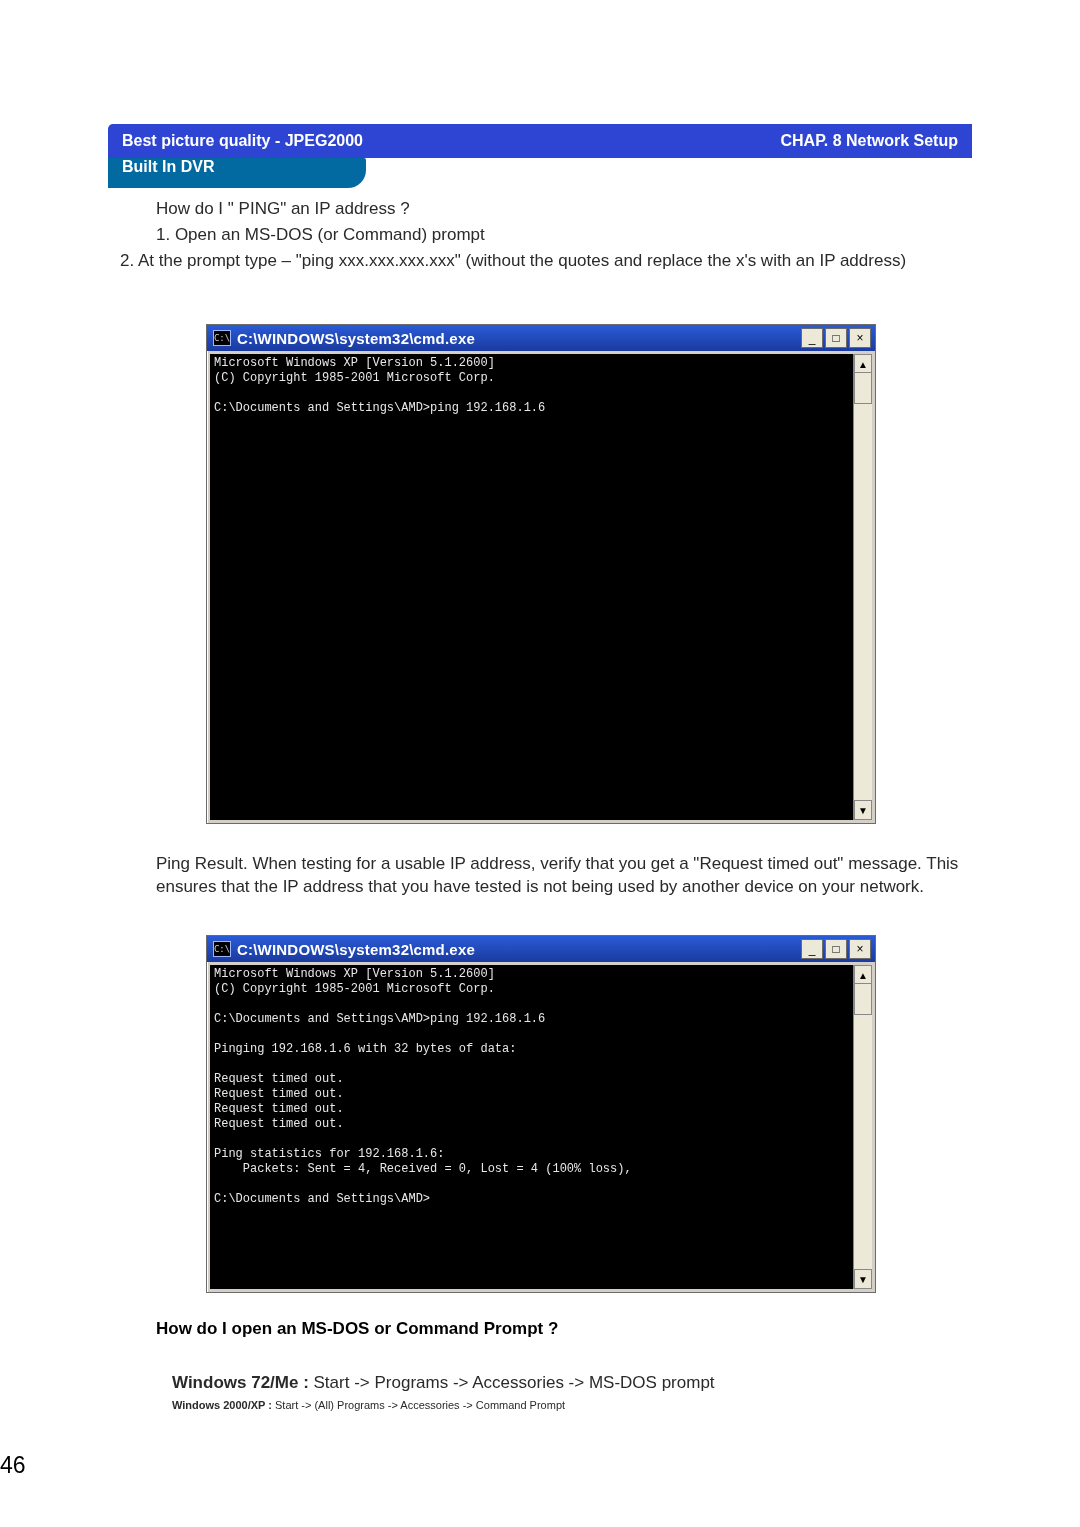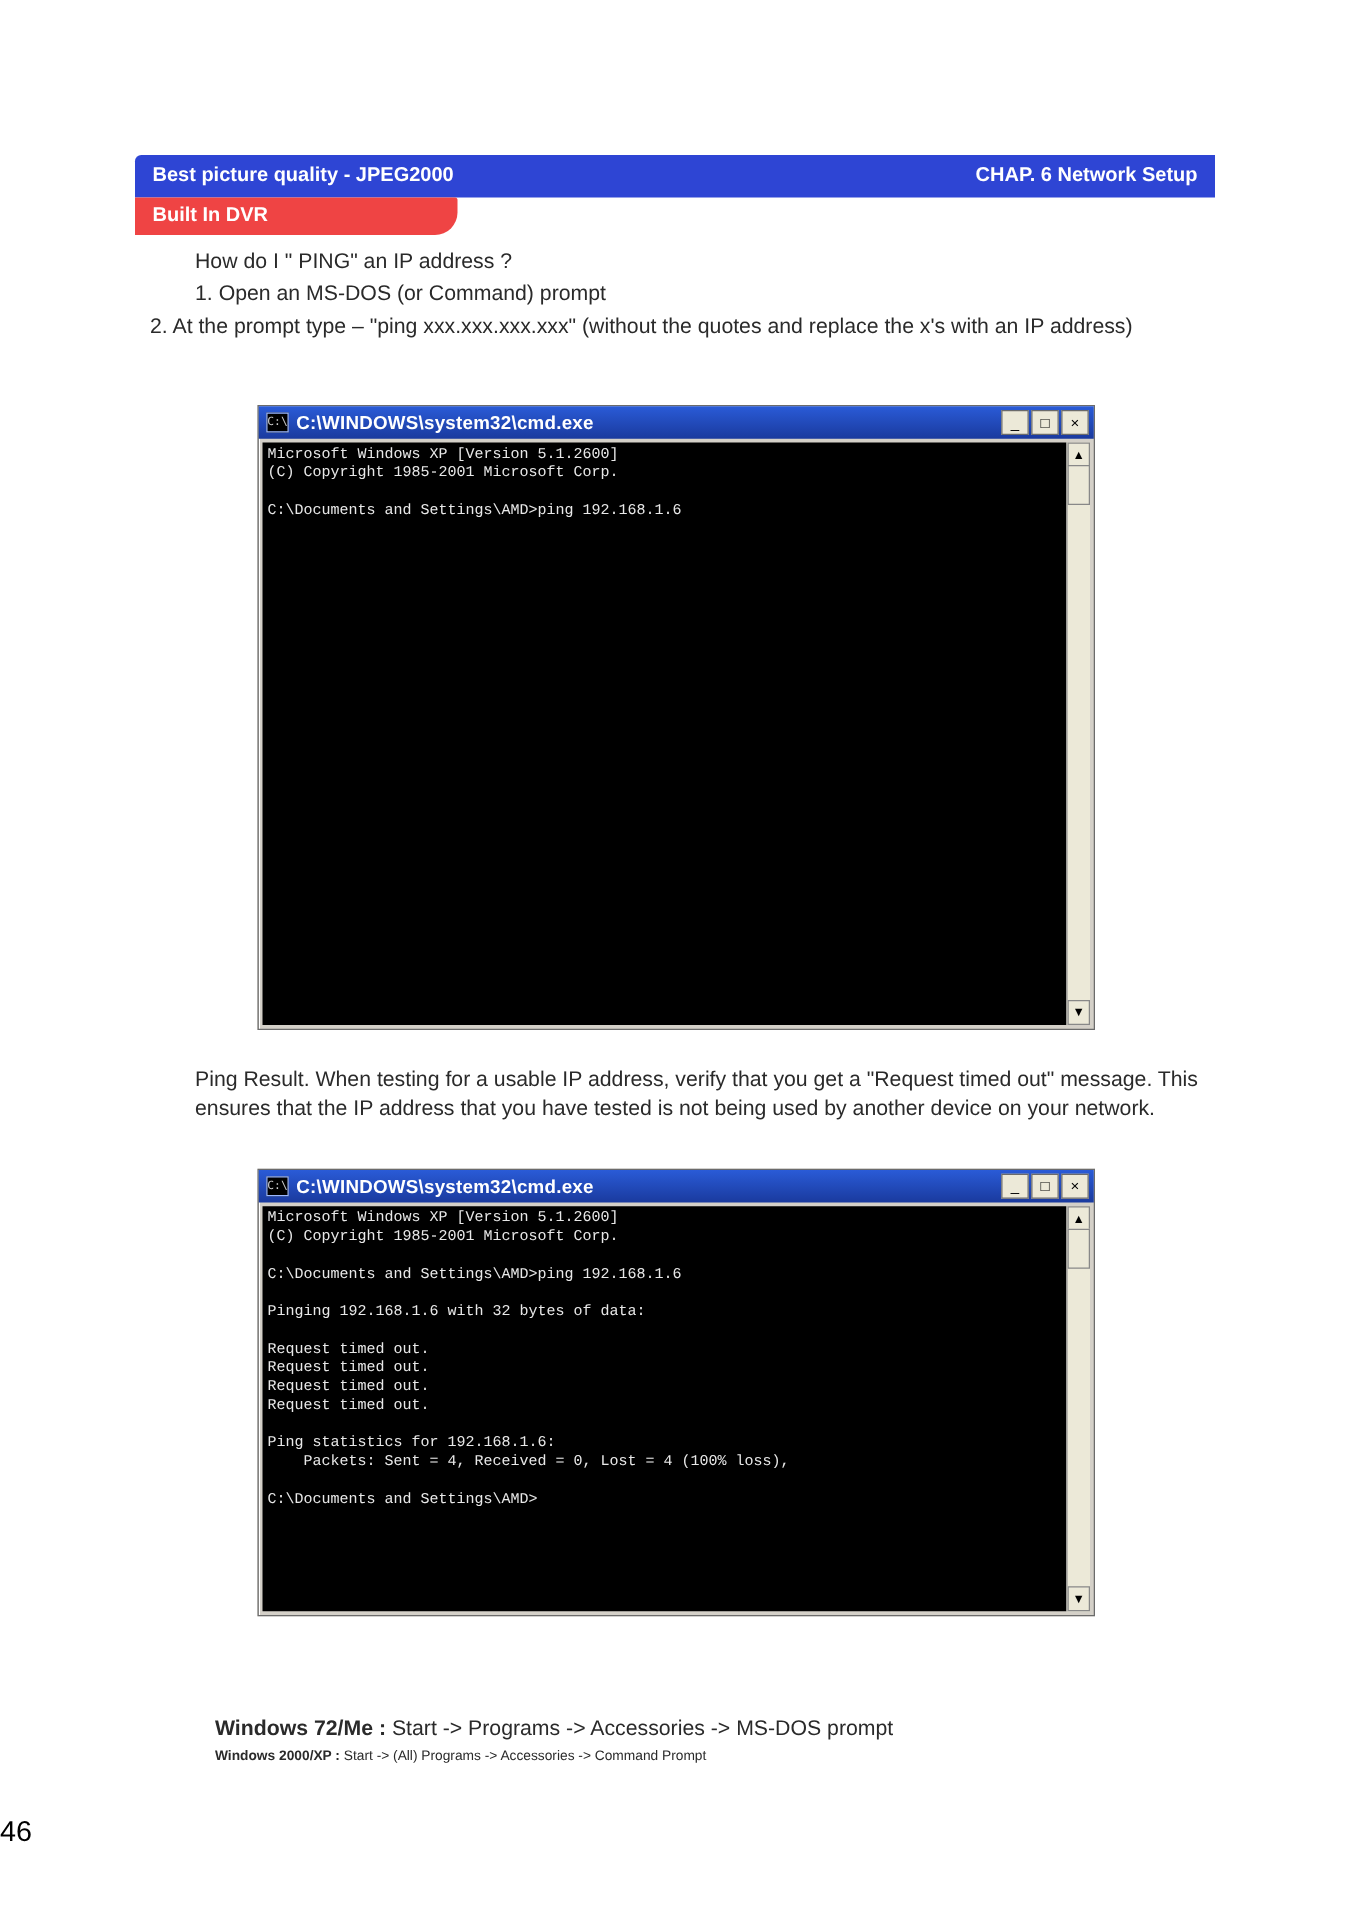--- a/index.html
+++ b/index.html
@@ -1,18 +1,18 @@
 <!DOCTYPE html>
 <html><head>
 <meta charset="utf-8">
 <style>
   html,body{margin:0;padding:0;background:#fff;font-family:Arial,Helvetica,sans-serif;color:#000}
   .page{width:1080px;height:1527px;margin:12px auto;position:relative;background:#fff;box-sizing:border-box}
   .header-bar{position:absolute;left:108px;right:108px;top:112px;height:34px;background:#2e45d4;color:#fff;display:flex;align-items:center;justify-content:space-between;padding:0 14px;font-weight:bold;border-top-left-radius:5px}
-  .tab-pill{position:absolute;left:108px;top:146px;height:30px;width:244px;background:#ef4444;color:#fff;display:flex;align-items:center;padding-left:14px;font-weight:bold;font-size:16px;border-bottom-right-radius:18px;border-top-right-radius:2px}
+  .tab-pill{position:absolute;left:108px;top:146px;height:30px;width:244px;background:#0369a1;color:#fff;display:flex;align-items:flex-start;padding-left:14px;font-weight:bold;font-size:16px;border-bottom-right-radius:18px;border-top-right-radius:2px}
   .body-text{position:absolute;left:156px;right:108px;font-size:17px;line-height:1.35;color:#2a2a2a}
   .bt-q1{top:186px}
   .bt-1{top:212px}
   .bt-2{top:238px}
   .bt-3{top:286px}
   .bt-desc{top:841px}
   .bt-q2{top:1306px;font-weight:bold;color:#000;font-size:17px}
   .bt-os1{top:1360px;left:172px;font-size:17px}
   .bt-os2{top:1386px;left:172px;font-size:11px}
   .b{font-weight:bold}
@@ -33,21 +33,21 @@
   .sbtn.up{top:0}
   .sbtn.dn{bottom:0}
   .thumb{position:absolute;left:0;right:0;top:18px;height:30px;background:#ece9d8;border:1px solid #888}
 </style>
 </head>
 <body>
 <div class="page">
 
   <div class="header-bar">
     <span>Best picture quality - JPEG2000</span>
-    <span>CHAP. 6  Network Setup</span>
+    <span>CHAP. 8  Network Setup</span>
   </div>
   <div class="tab-pill">
     <span>Built In DVR</span>
   </div>
 
   <div class="body-text bt-q1">How do I  " PING" an IP address ?</div>
   <div class="body-text bt-1">1. Open an MS-DOS (or Command) prompt</div>
   <div class="body-text bt-2" style="left:120px">2. At the prompt type – "ping xxx.xxx.xxx.xxx" (without the quotes and replace the x's with an IP address)</div>
 
   <div class="term term1">
@@ -103,20 +103,21 @@
 
 C:\Documents and Settings\AMD&gt;</div>
       <div class="vscroll">
         <div class="sbtn up">▲</div>
         <div class="thumb"></div>
         <div class="sbtn dn">▼</div>
       </div>
     </div>
   </div>
 
+  <div class="body-text bt-q2">How do I open an MS-DOS or Command Prompt ?</div>
   <div class="body-text bt-os1">
     <span class="b">Windows 72/Me : </span><span>Start -&gt; Programs -&gt; Accessories -&gt; MS-DOS prompt</span>
   </div>
   <div class="body-text bt-os2">
     <span class="b">Windows 2000/XP : </span><span>Start -&gt; (All) Programs -&gt; Accessories -&gt; Command Prompt</span>
   </div>
 
   <div class="pagenum">46</div>
 </div>
 

